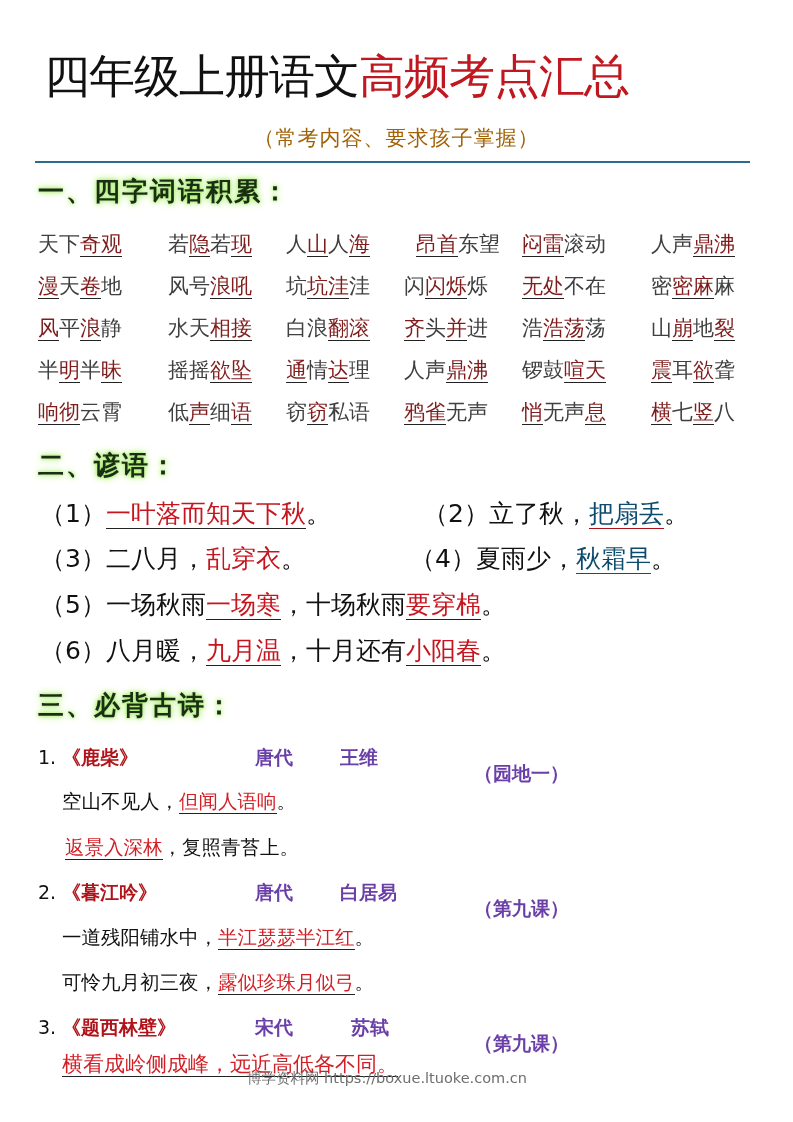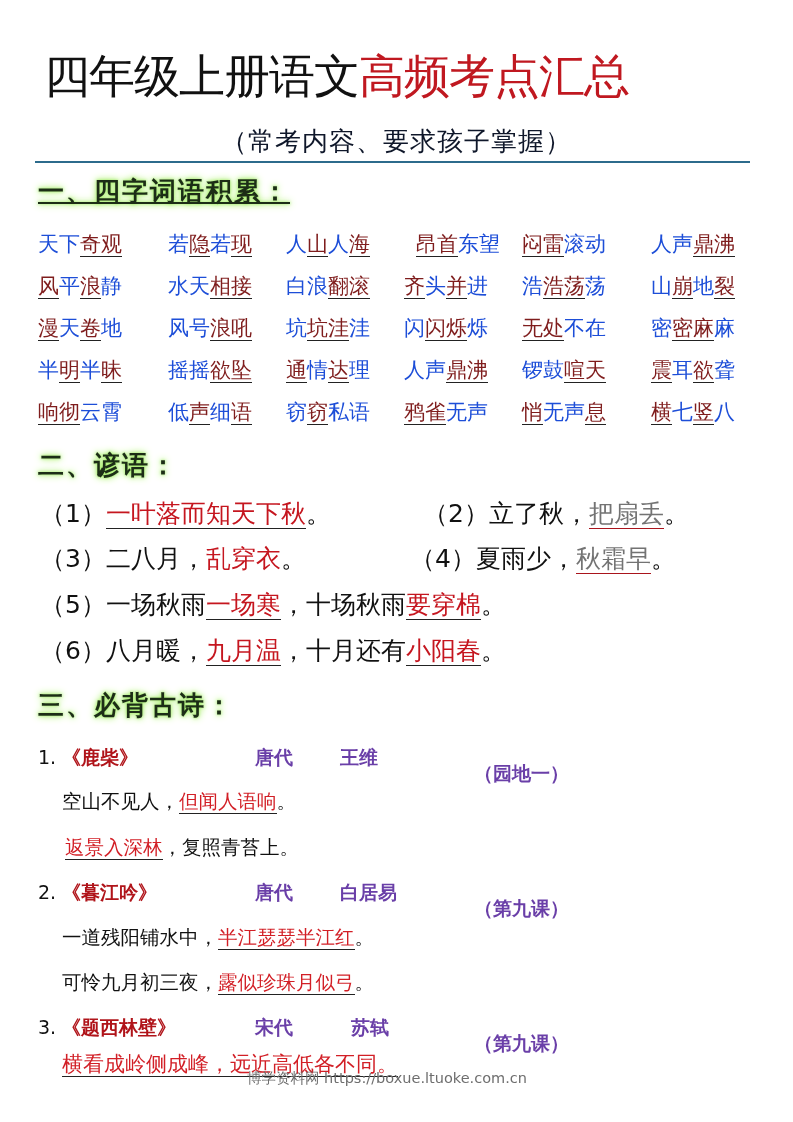--- a/index.html
+++ b/index.html
@@ -4,76 +4,76 @@
   <style>
     html, body { margin: 0; padding: 0; background: #ffffff; }
     body { width: 793px; height: 1122px; position: relative; overflow: hidden;
            font-family: "DejaVu Sans", "Liberation Sans", sans-serif; color: #111; }
     .title { position: absolute; top: 48px; left: 0; width: 673px; text-align: center;
              font-size: 46px; line-height: 56px; letter-spacing: -1px; font-weight: normal; }
     .title .black { color: #111111; }
     .title .red { color: #c01820; }
     .subtitle { position: absolute; top: 124px; left: 0; width: 793px; text-align: center;
                 font-family: "DejaVu Serif", "Liberation Serif", serif;
-                font-size: 26px; color: #0f172a; letter-spacing: 1px; }
+                font-size: 21px; color: #a16207; letter-spacing: 1px; }
     .rule { position: absolute; top: 161px; left: 35px; width: 715px; height: 2px; background: #2c6b8c; }
     .section-head { position: absolute; left: 38px; font-size: 26px; font-weight: bold; color: #1c2d16;
                     text-shadow: 0 0 3px #9eea64, 0 0 6px #b6f27e, 0 0 9px #c8f59a; letter-spacing: 2px; }
     .idiom-grid { position: absolute; left: 38px; top: 226px; width: 720px; }
     .idiom-row { height: 42px; position: relative; }
     .idiom { position: absolute; top: 0; font-size: 21px; line-height: 36px; white-space: nowrap; }
-    .k { color: #1d4ed8; }
+    .k { color: #404040; }
     .r { color: #7f1d1d; border-bottom: 1.5px solid #222; }
     .proverb { position: absolute; font-size: 25px; line-height: 30px; white-space: nowrap; color: #111; }
     .proverb .ans { color: #c5161f; border-bottom: 1.5px solid #222; }
-    .proverb .ans-dark { color: #737373; border-bottom: 1.5px solid #a9141c; }
+    .proverb .ans-dark { color: #0c4a6e; border-bottom: 1.5px solid #a9141c; }
     .poem-head { position: absolute; left: 38px; font-size: 19px; font-weight: bold; white-space: nowrap; height: 30px; line-height: 30px; }
     .poem-head .num { color: #111; font-weight: normal; position: absolute; left: 0; }
     .poem-head .ptitle { color: #b0141a; position: absolute; left: 24px; }
     .poem-head .dyn { color: #6a3fa8; position: absolute; }
     .poem-head .auth { color: #6a3fa8; position: absolute; }
     .poem-head .src { color: #6a3fa8; position: absolute; margin-top: 16px; }
     .line { position: absolute; font-size: 19.5px; line-height: 30px; white-space: nowrap; color: #111; }
     .line .ans { color: #d21f26; border-bottom: 1.5px solid #222; }
     .watermark { position: absolute; top: 1069px; left: 247px; font-size: 14.5px; color: #6e6e6e; white-space: nowrap; }
   </style>
 </head>
 <body>
 
 <div class="title">
   <span class="black">四年级上册语文</span><span class="red">高频考点汇总</span>
 </div>
 <div class="subtitle">（常考内容、要求孩子掌握）</div>
 <div class="rule"></div>
 
-<div class="section-head" style="top:174px;text-decoration:underline;">一、四字词语积累：</div>
+<div class="section-head" style="top:174px;">一、四字词语积累：</div>
 <div class="idiom-grid" id="idiom-grid">
     <div class="idiom-row">
       <div class="idiom" style="left: 0px;"><span class="k">天下</span><span class="r">奇观</span></div>
       <div class="idiom" style="left: 130px;"><span class="k">若</span><span class="r">隐</span><span class="k">若</span><span class="r">现</span></div>
       <div class="idiom" style="left: 248px;"><span class="k">人</span><span class="r">山</span><span class="k">人</span><span class="r">海</span></div>
       <div class="idiom" style="left: 366px; margin-left: 12px;"><span class="r">昂首</span><span class="k">东望</span></div>
       <div class="idiom" style="left: 484px;"><span class="r">闷雷</span><span class="k">滚动</span></div>
       <div class="idiom" style="left: 613px;"><span class="k">人声</span><span class="r">鼎沸</span></div>
     </div>
     <div class="idiom-row">
+      <div class="idiom" style="left: 0px;"><span class="r">漫</span><span class="k">天</span><span class="r">卷</span><span class="k">地</span></div>
+      <div class="idiom" style="left: 130px;"><span class="k">风号</span><span class="r">浪吼</span></div>
+      <div class="idiom" style="left: 248px;"><span class="k">坑</span><span class="r">坑洼</span><span class="k">洼</span></div>
+      <div class="idiom" style="left: 366px;"><span class="k">闪</span><span class="r">闪烁</span><span class="k">烁</span></div>
+      <div class="idiom" style="left: 484px;"><span class="r">无处</span><span class="k">不在</span></div>
+      <div class="idiom" style="left: 613px;"><span class="k">密</span><span class="r">密麻</span><span class="k">麻</span></div>
+    </div>
+    <div class="idiom-row">
       <div class="idiom" style="left: 0px;"><span class="r">风</span><span class="k">平</span><span class="r">浪</span><span class="k">静</span></div>
       <div class="idiom" style="left: 130px;"><span class="k">水天</span><span class="r">相接</span></div>
       <div class="idiom" style="left: 248px;"><span class="k">白浪</span><span class="r">翻滚</span></div>
       <div class="idiom" style="left: 366px;"><span class="r">齐</span><span class="k">头</span><span class="r">并</span><span class="k">进</span></div>
       <div class="idiom" style="left: 484px;"><span class="k">浩</span><span class="r">浩荡</span><span class="k">荡</span></div>
       <div class="idiom" style="left: 613px;"><span class="k">山</span><span class="r">崩</span><span class="k">地</span><span class="r">裂</span></div>
-    </div>
-    <div class="idiom-row">
-      <div class="idiom" style="left: 0px;"><span class="r">漫</span><span class="k">天</span><span class="r">卷</span><span class="k">地</span></div>
-      <div class="idiom" style="left: 130px;"><span class="k">风号</span><span class="r">浪吼</span></div>
-      <div class="idiom" style="left: 248px;"><span class="k">坑</span><span class="r">坑洼</span><span class="k">洼</span></div>
-      <div class="idiom" style="left: 366px;"><span class="k">闪</span><span class="r">闪烁</span><span class="k">烁</span></div>
-      <div class="idiom" style="left: 484px;"><span class="r">无处</span><span class="k">不在</span></div>
-      <div class="idiom" style="left: 613px;"><span class="k">密</span><span class="r">密麻</span><span class="k">麻</span></div>
     </div>
     <div class="idiom-row">
       <div class="idiom" style="left: 0px;"><span class="k">半</span><span class="r">明</span><span class="k">半</span><span class="r">昧</span></div>
       <div class="idiom" style="left: 130px;"><span class="k">摇摇</span><span class="r">欲坠</span></div>
       <div class="idiom" style="left: 248px;"><span class="r">通</span><span class="k">情</span><span class="r">达</span><span class="k">理</span></div>
       <div class="idiom" style="left: 366px;"><span class="k">人声</span><span class="r">鼎沸</span></div>
       <div class="idiom" style="left: 484px;"><span class="k">锣鼓</span><span class="r">喧天</span></div>
       <div class="idiom" style="left: 613px;"><span class="r">震</span><span class="k">耳</span><span class="r">欲</span><span class="k">聋</span></div>
     </div>
     <div class="idiom-row">

